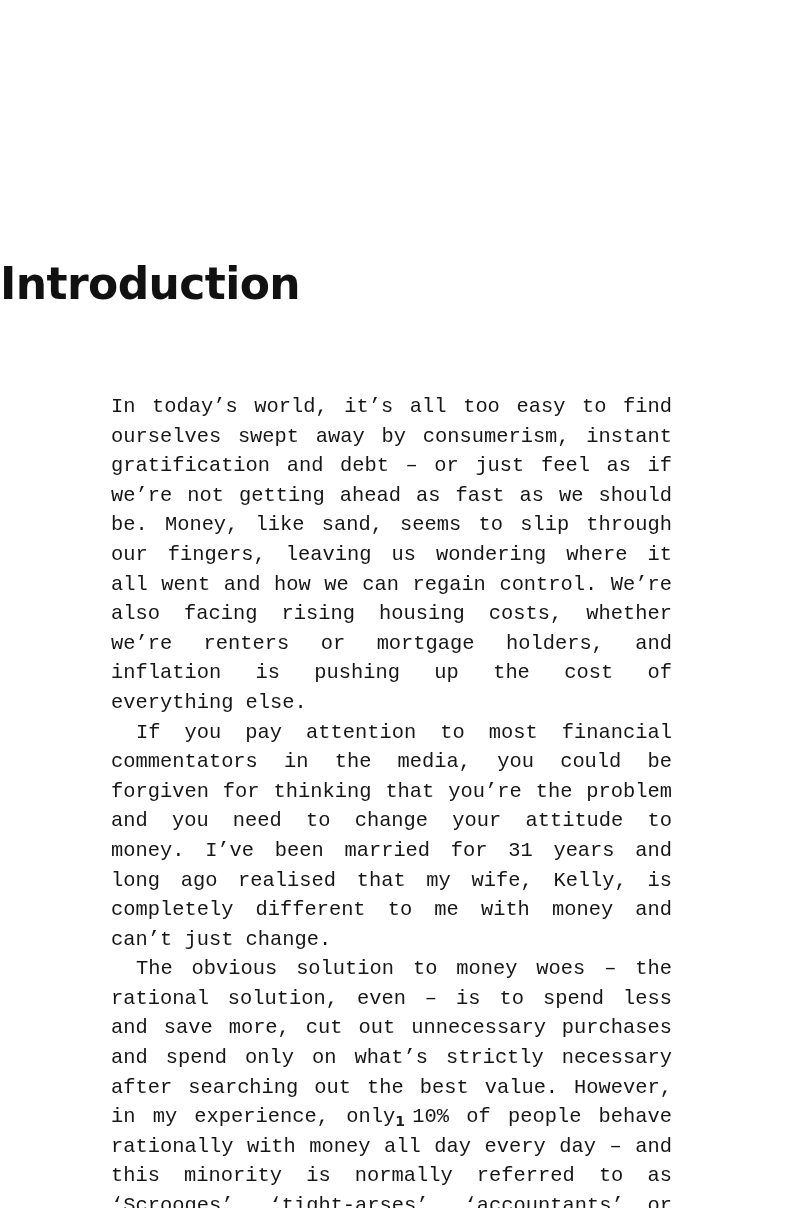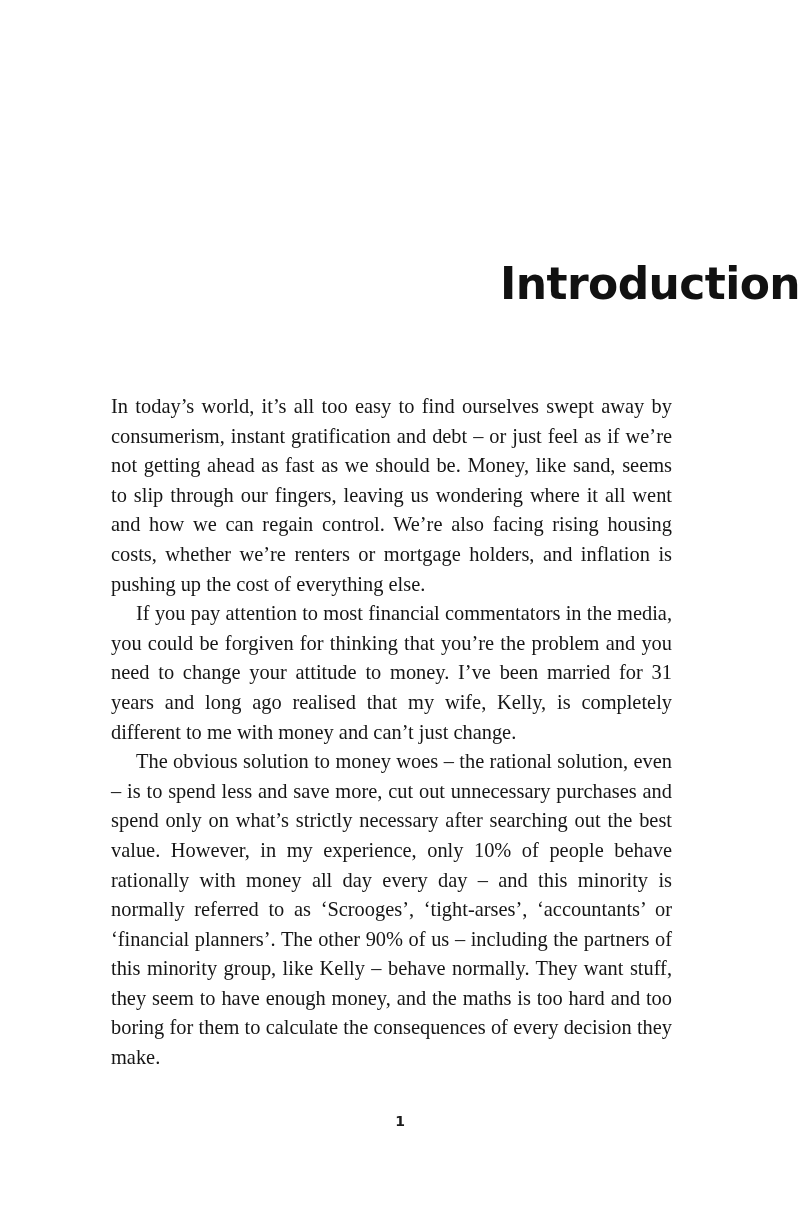--- a/index.html
+++ b/index.html
@@ -18,41 +18,41 @@
     overflow: hidden;
     box-sizing: border-box;
   }
 
   
   .chapter-title {
     position: absolute;
     top: 258px;
     left: 0;
     width: 800px;
-    text-align: right;
+    text-align: left;
     font-family: "DejaVu Sans", sans-serif;
     font-weight: 700;
     font-size: 44px;
     line-height: 52px;
     letter-spacing: -0.6px;
     color: #111111;
     margin: 0;
   }
 
   
   .body-block {
     position: absolute;
     top: 392px;
     left: 111px;
     width: 561px;
   }
 
   .body-block p {
     margin: 0;
-    font-family: Liberation Serif, serif;
+    font-family: Liberation Mono, monospace;
     font-size: 20.4px;
     line-height: 29.6px;
     color: #161616;
     text-align: justify;
     text-justify: inter-word;
     -webkit-hyphens: none;
     hyphens: none;
   }
 
   .body-block p.indent {

